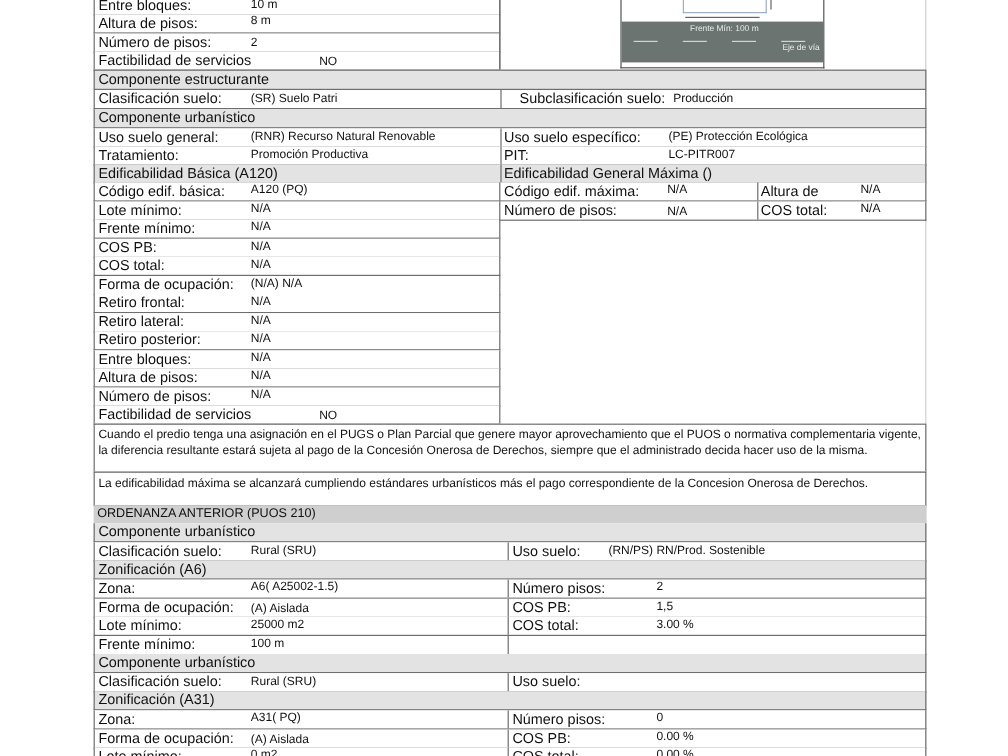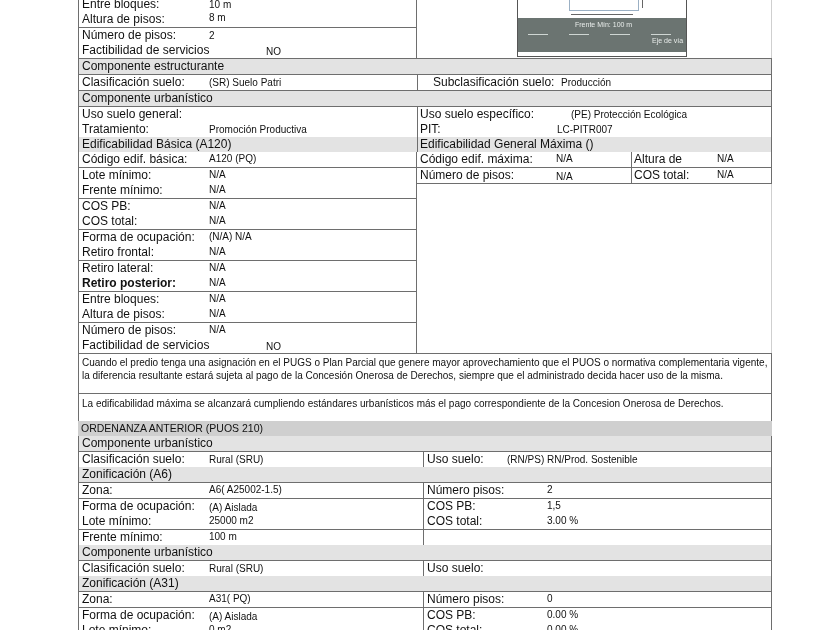--- a/index.html
+++ b/index.html
@@ -64,23 +64,24 @@
   <div class="vline" style="left:338px"></div>
   <span class="lbl" style="left:354px">Subclasificación suelo:</span>
   <span class="val" style="left:482px">Producción</span>
 </div>
 
 <div class="row hdr" style="left:78px;top:91px;width:694px">
   <span class="lbl" style="left:3px">Componente  urbanístico</span>
 </div>
 <div class="row" style="left:78px;top:107px;width:694px">
   <span class="lbl" style="left:3px">Uso suelo general:</span>
+  <span class="val" style="left:130px">(RNR) Recurso Natural Renovable</span>
   <div class="vline" style="left:338px"></div>
   <span class="lbl" style="left:341px">Uso suelo específico:</span>
-  <span class="val" style="left:492px">(PE) Protección Ecológica</span>
+  <span class="val" style="left:478px">(PE) Protección Ecológica</span>
 </div>
 <div class="row" style="left:78px;top:122px;width:694px">
   <span class="lbl" style="left:3px">Tratamiento:</span>
   <span class="val" style="left:130px">Promoción Productiva</span>
   <div class="vline" style="left:338px"></div>
   <span class="lbl" style="left:341px">PIT:</span>
   <span class="val" style="left:478px">LC-PITR007</span>
 </div>
 
 <div class="row hdr" style="left:78px;top:137px;width:694px">
@@ -116,21 +117,21 @@
     </div>
     <div class="row" style="left: 78px; width: 339px; top: 245px;">
       <span class="lbl" style="left: 3px;">Retiro frontal:</span>
       <span class="val" style="left: 130px; top: -1px;">N/A</span>
     </div>
     <div class="row" style="left: 78px; width: 339px; top: 260.5px;">
       <span class="lbl" style="left: 3px;">Retiro lateral:</span>
       <span class="val" style="left: 130px; top: -1px;">N/A</span>
     </div>
     <div class="row" style="left: 78px; width: 339px; top: 276px;">
-      <span class="lbl" style="left: 3px; font-weight: bold;">Retiro posterior:</span>
+      <span class="lbl" style="left: 3px;">Retiro posterior:</span>
       <span class="val" style="left: 130px; top: -1px;">N/A</span>
     </div>
     <div class="row" style="left: 78px; width: 339px; top: 291.5px;">
       <span class="lbl" style="left: 3px;">Entre bloques:</span>
       <span class="val" style="left: 130px; top: -1px;">N/A</span>
     </div>
     <div class="row" style="left: 78px; width: 339px; top: 307px;">
       <span class="lbl" style="left: 3px;">Altura de pisos:</span>
       <span class="val" style="left: 130px; top: -1px;">N/A</span>
     </div>

